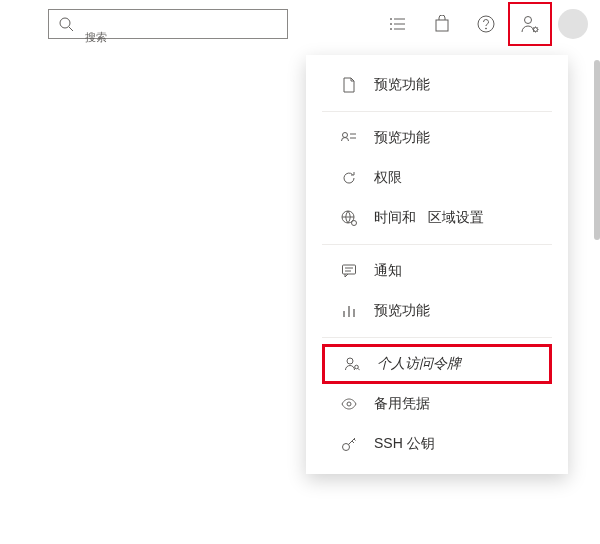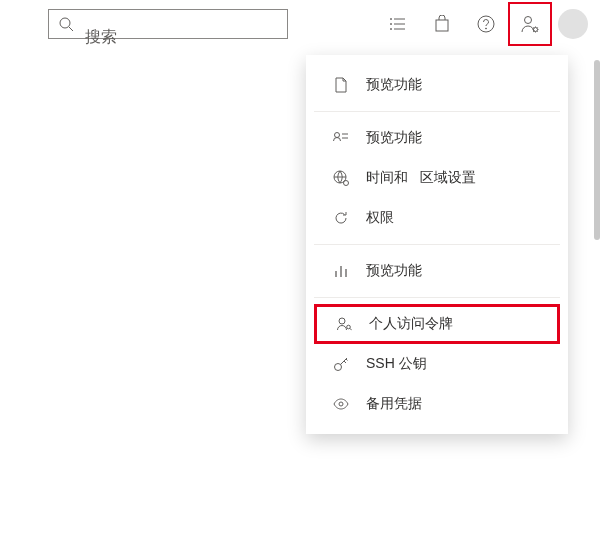--- a/index.html
+++ b/index.html
@@ -26,21 +26,21 @@
     border: 1px solid #8a8886;
     display: flex;
     align-items: center;
     padding: 0 8px;
     gap: 8px;
     color: #605e5c;
   }
   .search-box input {
     border: none;
     outline: none;
-    font-size: 16px;
+    font-size: 11px;
     width: 100%;
     color: #4d7c0f;
     background: transparent;
     margin-top: 26px;
   }
   .search-box input::placeholder { color: #605e5c; }
   .top-icons {
     display: flex;
     align-items: center;
     gap: 0;
@@ -66,35 +66,36 @@
     margin-left: 6px;
     margin-right: 4px;
   }
   .dropdown {
     position: absolute;
     top: 55px;
     left: 306px;
     width: 262px;
     background: #fff;
     box-shadow: 0 6px 18px rgba(0,0,0,0.18);
-    padding: 10px 8px;
+    padding: 10px 16px;
   }
   .menu-item {
     display: flex;
     align-items: center;
     height: 40px;
     padding: 0 18px;
     gap: 16px;
     color: #323130;
     font-size: 14px;
     cursor: pointer;
   }
   .menu-item.hl {
     border: 3px solid #e3001b;
     margin: 0;
+    font-style: italic;
   }
   .menu-icon {
     width: 18px;
     height: 18px;
     flex: 0 0 18px;
     display: flex;
     align-items: center;
     justify-content: center;
     color: #605e5c;
   }
@@ -187,42 +188,53 @@
           <line x1="9" y1="4" x2="15" y2="4"></line>
           <line x1="9" y1="8" x2="15" y2="8"></line>
       </svg>
     </span>
     <span class="menu-label">预览功能</span>
   </div>
 
   <div class="menu-item">
     <span class="menu-icon">
       <svg width="16" height="16" viewBox="0 0 16 16" fill="none" stroke="currentColor" stroke-width="1">
+        <path d="M13 8 a5 5 0 1 1 -1.5 -3.5"></path>
+          <path d="M13 2 v3 h-3"></path>
+      </svg>
+    </span>
+    <span class="menu-label">权限</span>
+  </div>
+
+  <div class="menu-item">
+    <span class="menu-icon">
+      <svg width="16" height="16" viewBox="0 0 16 16" fill="none" stroke="currentColor" stroke-width="1">
         <circle cx="7" cy="7" r="6"></circle>
           <path d="M1 7 h12 M7 1 a10 10 0 0 1 0 12 M7 1 a10 10 0 0 0 0 12"></path>
         <circle cx="13" cy="13" r="2.5"></circle>
       </svg>
     </span>
     <span class="menu-label">
       <span>时间和</span>&nbsp;&nbsp;&nbsp;<span>区域设置</span>
     </span>
   </div>
 
-  <div class="menu-item">
-    <span class="menu-icon">
-      <svg width="16" height="16" viewBox="0 0 16 16" fill="none" stroke="currentColor" stroke-width="1">
-        <path d="M13 8 a5 5 0 1 1 -1.5 -3.5"></path>
-          <path d="M13 2 v3 h-3"></path>
-      </svg>
-    </span>
-    <span class="menu-label">权限</span>
-  </div>
-
   <div class="sep"></div>
 
+  <div class="menu-item">
+    <span class="menu-icon">
+      <svg width="16" height="16" viewBox="0 0 16 16" fill="none" stroke="currentColor" stroke-width="1">
+        <rect x="1.5" y="2" width="13" height="9" rx="1"></rect>
+          <path d="M4 11 v3 l3 -3"></path>
+          <line x1="4" y1="5" x2="12" y2="5"></line>
+          <line x1="4" y1="8" x2="10" y2="8"></line>
+      </svg>
+    </span>
+    <span class="menu-label">通知</span>
+  </div>
 
 
   <div class="menu-item">
     <span class="menu-icon">
       <svg width="16" height="16" viewBox="0 0 16 16" fill="none" stroke="currentColor" stroke-width="1.3">
         <line x1="3" y1="14" x2="3" y2="8"></line>
           <line x1="8" y1="14" x2="8" y2="3"></line>
           <line x1="13" y1="14" x2="13" y2="6"></line>
       </svg>
     </span>
@@ -239,32 +251,32 @@
         <circle cx="12.5" cy="11" r="1.8"></circle>
           <path d="M13.7 12.2 l2 2"></path>
       </svg>
     </span>
     <span class="menu-label">个人访问令牌</span>
   </div>
 
   <div class="menu-item">
     <span class="menu-icon">
       <svg width="16" height="16" viewBox="0 0 16 16" fill="none" stroke="currentColor" stroke-width="1">
+        <path d="M1 8 c2-4 5-5 7-5 s5 1 7 5 c-2 4-5 5-7 5 s-5-1-7-5 Z"></path>
+          <circle cx="8" cy="8" r="2"></circle>
+      </svg>
+    </span>
+    <span class="menu-label">备用凭据</span>
+  </div>
+
+  <div class="menu-item">
+    <span class="menu-icon">
+      <svg width="16" height="16" viewBox="0 0 16 16" fill="none" stroke="currentColor" stroke-width="1">
         <circle cx="5" cy="11" r="3.5"></circle>
           <path d="M7.5 8.5 L14 2 M11 5 l2 2 M13 3 l1.5 1.5"></path>
       </svg>
     </span>
     <span class="menu-label">SSH 公钥</span>
   </div>
 
-  <div class="menu-item">
-    <span class="menu-icon">
-      <svg width="16" height="16" viewBox="0 0 16 16" fill="none" stroke="currentColor" stroke-width="1">
-        <path d="M1 8 c2-4 5-5 7-5 s5 1 7 5 c-2 4-5 5-7 5 s-5-1-7-5 Z"></path>
-          <circle cx="8" cy="8" r="2"></circle>
-      </svg>
-    </span>
-    <span class="menu-label">备用凭据</span>
-  </div>
-
 </div>
 
 <div class="scrollbar"></div>
 
 </body></html>

